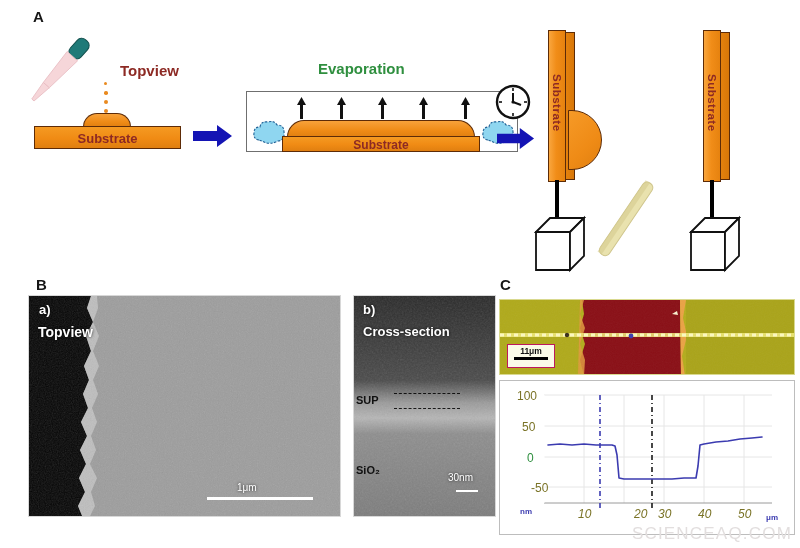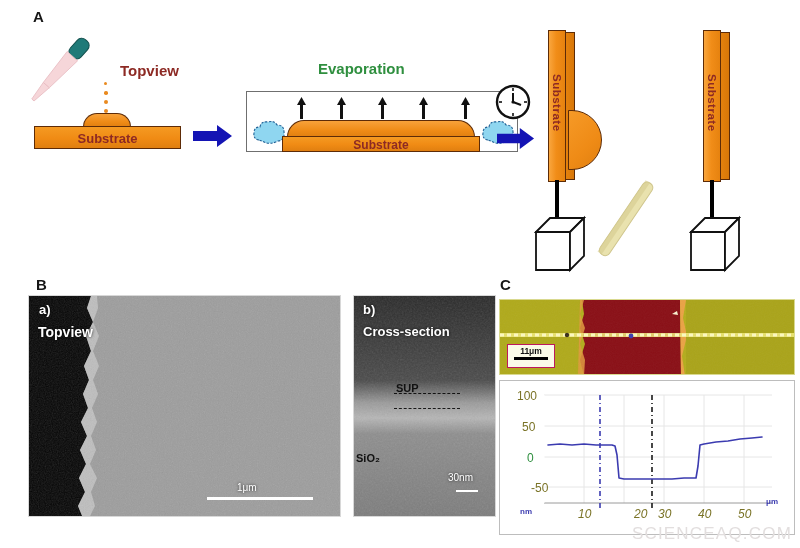--- a/index.html
+++ b/index.html
@@ -367,24 +367,24 @@
             <stop offset="55%" stop-color="#b6b6b6"></stop>
             <stop offset="62%" stop-color="#8e8e8e"></stop>
             <stop offset="100%" stop-color="#7c7c7c"></stop>
           </linearGradient>
         </defs>
         <rect x="0" y="0" width="143" height="222" fill="url(#csGrad)"></rect>
         <rect x="0" y="0" width="143" height="222" filter="url(#grainB)" opacity="0.6"></rect>
       </svg>
       <div class="sem-label" style="left:9px;top:6px;font-size:13px;">b)</div>
       <div class="sem-label" style="left:9px;top:28px;font-size:13px;">Cross-section</div>
-      <div class="sem-label" style="left:2px;top:86px;font-size:11px;color:#111;text-shadow:none;margin-left:40px;">SUP</div>
+      <div class="sem-label" style="left:2px;top:98px;font-size:11px;color:#111;text-shadow:none;">SUP</div>
       <div class="dashline" style="left:40px;top:97px;width:66px;"></div>
       <div class="dashline" style="left:40px;top:112px;width:66px;"></div>
-      <div class="sem-label" style="left:2px;top:156px;font-size:11px;color:#111;text-shadow:none;">SiO₂</div>
+      <div class="sem-label" style="left:2px;top:168px;font-size:11px;color:#111;text-shadow:none;">SiO₂</div>
       <div class="scaletext" style="left:94px;top:176px;font-size:10px;">30nm</div>
       <div class="scalebar" style="left:102px;top:194px;width:22px;height:2px;"></div>
     </div>
   </div>
 
   <div class="panel-letter" id="letC">C</div>
 
   <div id="panelC">
 
     <div class="afm" style="left:2px;top:4px;width:296px;height:76px;border:1px solid #d9d98f;">
@@ -449,18 +449,18 @@
       <div class="axtick ytick" style="left:22px;top:39px;">50</div>
       <div class="axtick" style="left:27px;top:70px;color:#2f8f3f;">0</div>
       <div class="axtick ytick" style="left:19px;top:100px;margin-left:12px;">-50</div>
       <div class="unitlbl" style="left:20px;top:126px;">nm</div>
 
       <div class="axtick xtick" style="left:78px;top:126px;">10</div>
       <div class="axtick xtick" style="left:126px;top:126px;margin-left:8px;">20</div>
       <div class="axtick xtick" style="left:158px;top:126px;">30</div>
       <div class="axtick xtick" style="left:198px;top:126px;">40</div>
       <div class="axtick xtick" style="left:238px;top:126px;">50</div>
-      <div class="unitlbl" style="left:266px;top:116px;text-align:center;">μm</div>
+      <div class="unitlbl" style="left:266px;top:132px;text-align:center;">μm</div>
     </div>
   </div>
 
   <div class="watermark">SCIENCEAQ.COM</div>
 </div>
 
 </body></html>

